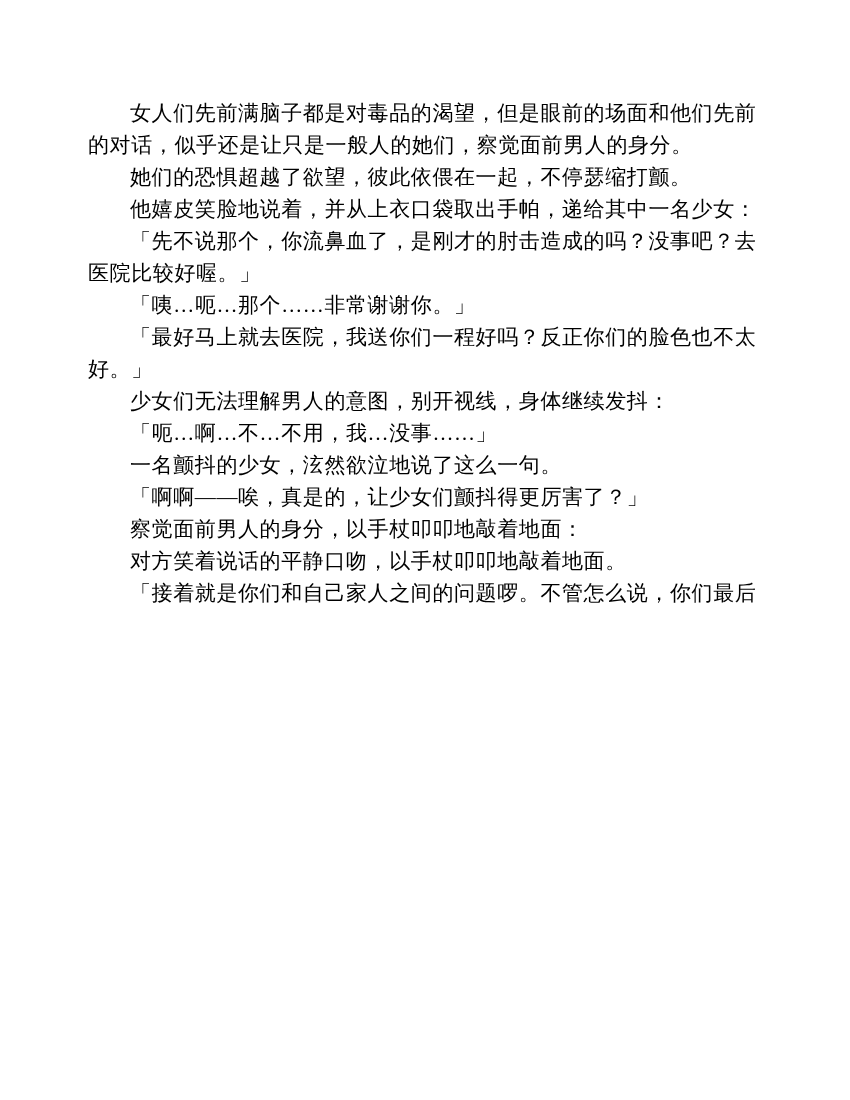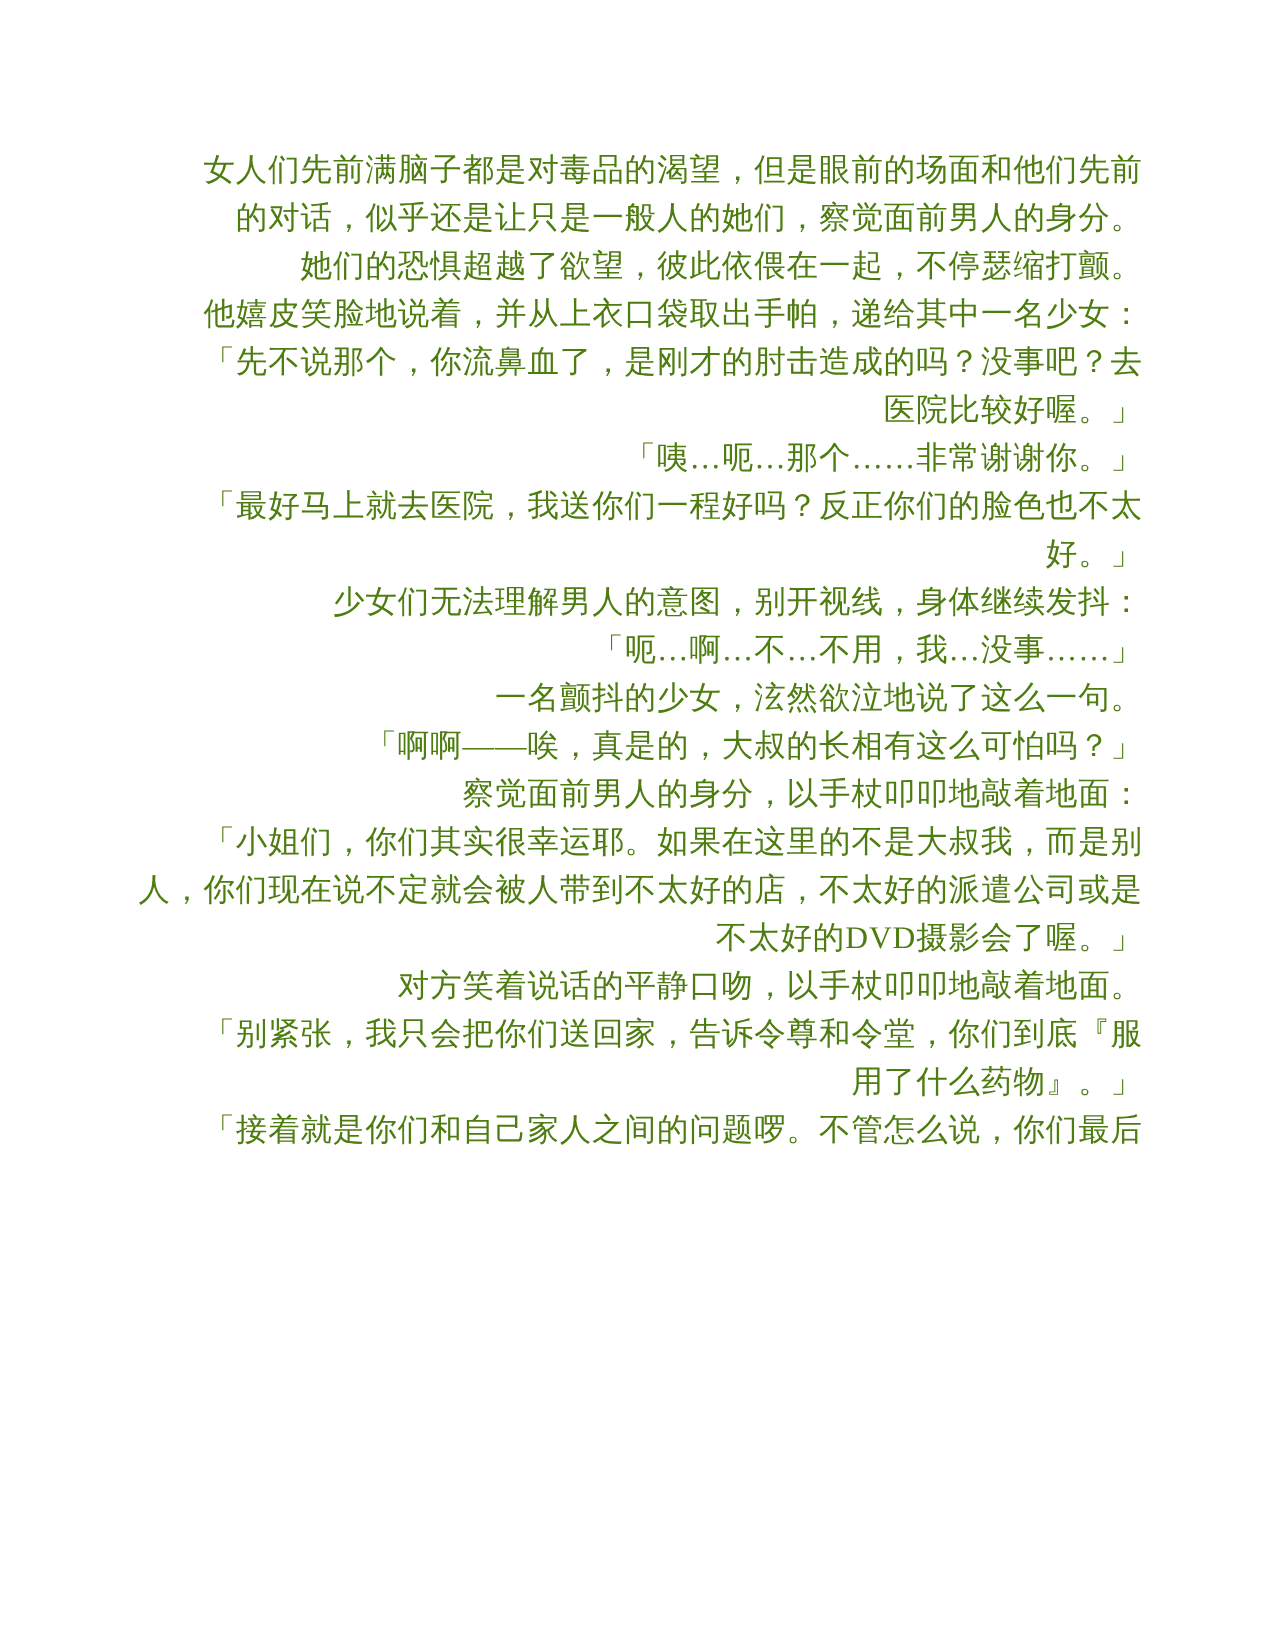--- a/index.html
+++ b/index.html
@@ -17,41 +17,39 @@
     box-sizing: border-box;
     padding: 97px 88px 0 88px;
   }
   .content p {
     margin: 0;
     padding: 0;
     font-family: "Liberation Serif", "DejaVu Serif", serif;
     font-size: 21px;
     line-height: 32px;
     letter-spacing: 0.6px;
-    color: #4d7c0f;
+    color: #000000;
     text-indent: 2em;
-    text-align: right;
+    text-align: left;
     word-break: normal;
     overflow-wrap: break-word;
   }
 </style>
 </head>
 <body>
 
 <div class="page">
   <div class="content">
       <p>女人们先前满脑子都是对毒品的渴望，但是眼前的场面和他们先前的对话，似乎还是让只是一般人的她们，察觉面前男人的身分。</p>
       <p>她们的恐惧超越了欲望，彼此依偎在一起，不停瑟缩打颤。</p>
       <p>他嬉皮笑脸地说着，并从上衣口袋取出手帕，递给其中一名少女：</p>
       <p>「先不说那个，你流鼻血了，是刚才的肘击造成的吗？没事吧？去医院比较好喔。」</p>
       <p>「咦…呃…那个……非常谢谢你。」</p>
       <p>「最好马上就去医院，我送你们一程好吗？反正你们的脸色也不太好。」</p>
       <p>少女们无法理解男人的意图，别开视线，身体继续发抖：</p>
       <p>「呃…啊…不…不用，我…没事……」</p>
       <p>一名颤抖的少女，泫然欲泣地说了这么一句。</p>
-      <p>「啊啊——唉，真是的，大叔的长相有这么可怕吗？」</p>
+      <p>「啊啊——唉，真是的，让少女们颤抖得更厉害了？」</p>
       <p>察觉面前男人的身分，以手杖叩叩地敲着地面：</p>
-      <p>「小姐们，你们其实很幸运耶。如果在这里的不是大叔我，而是别人，你们现在说不定就会被人带到不太好的店，不太好的派遣公司或是不太好的DVD摄影会了喔。」</p>
       <p>对方笑着说话的平静口吻，以手杖叩叩地敲着地面。</p>
-      <p>「别紧张，我只会把你们送回家，告诉令尊和令堂，你们到底『服用了什么药物』。」</p>
       <p>「接着就是你们和自己家人之间的问题啰。不管怎么说，你们最后</p>
     </div>
 </div>
 
 </body></html>

